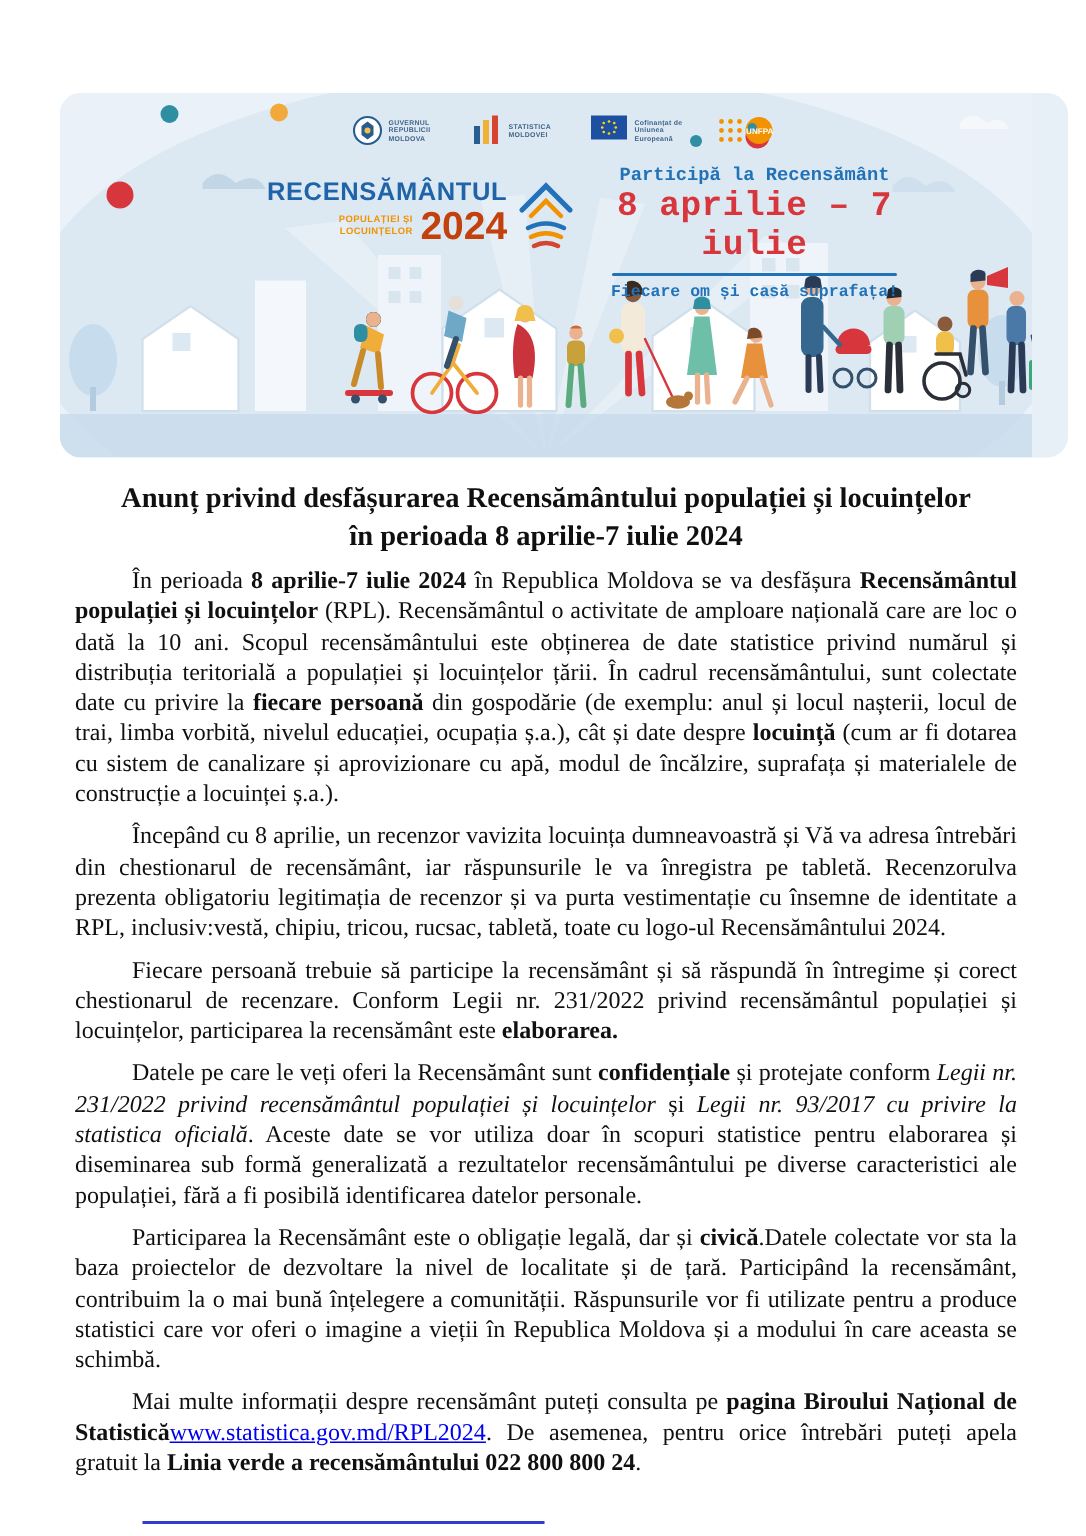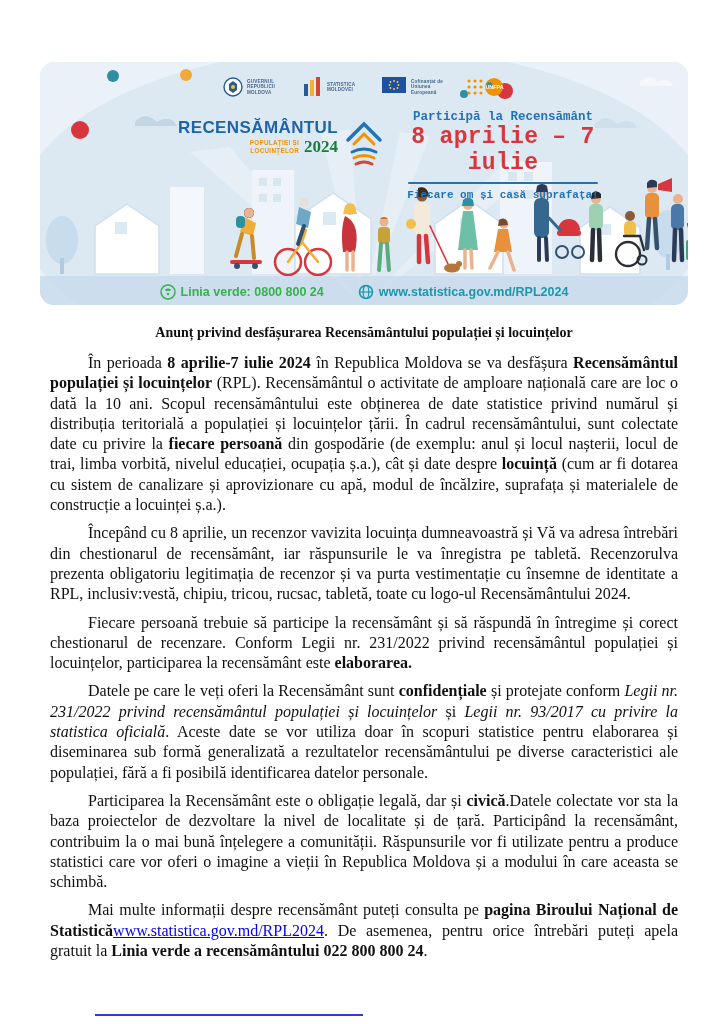--- a/index.html
+++ b/index.html
@@ -3,58 +3,58 @@
 <meta charset="utf-8">
 <style>
   html,body{margin:0;padding:0;}
   body{
     width:724px;height:1024px;position:relative;background:#ffffff;
     font-family:"Liberation Serif",serif;overflow:hidden;
   }
   
   .banner{
     position:absolute;left:40px;top:62px;width:648px;height:243px;
-    border-radius:14px;overflow:hidden;background:#e8f0f7;
+    border-radius:14px;overflow:hidden;background:#e8f0f7;padding-left:24px;
   }
   .banner svg.bg{position:absolute;left:0;top:0;}
   .logos-row{
     position:absolute;top:5px;left:0;right:0;height:40px;
     display:flex;justify-content:center;align-items:center;gap:20px;
   }
   .logo{display:flex;align-items:center;gap:4px;}
   .logo .cap{font-family:"Liberation Sans",sans-serif;font-size:4.6px;line-height:1.15;
     color:#44658a;font-weight:bold;letter-spacing:.2px;width:34px;}
   .census-logo{
     position:absolute;left:138px;top:56px;display:flex;align-items:flex-start;gap:4px;
     font-family:"Liberation Sans",sans-serif;
   }
   .census-text{text-align:right;}
   .census-line1{font-size:17px;font-weight:bold;color:#1f64a8;letter-spacing:.4px;}
   .census-sub{display:flex;justify-content:flex-end;align-items:center;gap:5px;margin-top:1px;}
   .census-small{font-size:6.3px;font-weight:bold;color:#f29200;text-align:right;line-height:1.25;letter-spacing:.3px;}
-  .census-year{font-size:17px;font-weight:bold;color:#15803d;line-height:.9;font-family:Liberation Serif, serif;}
+  .census-year{font-size:26px;font-weight:bold;color:#c2410c;line-height:.9;}
   .cta{
     position:absolute;left:356px;top:48px;width:214px;text-align:center;
     font-family:Liberation Mono, monospace;
   }
   .cta-line1{font-size:12.5px;font-weight:bold;color:#2272b8;}
   .cta-date{font-size:23px;font-weight:bold;color:#d8363d;margin-top:0;letter-spacing:.3px;}
   .cta-rule{height:2px;background:#2272b8;border-radius:2px;margin:6px 12px 5px 12px;}
   .cta-line3{font-size:11px;font-weight:bold;color:#2272b8;}
   .contact-row{
     position:absolute;bottom:5px;left:0;right:0;display:flex;justify-content:center;
     align-items:center;gap:34px;font-family:"Liberation Sans",sans-serif;
   }
   .contact{display:flex;align-items:center;gap:5px;font-size:12.5px;font-weight:bold;}
   .hotline{color:#36b24a;}
   .website{color:#1b97ab;}
   
   .content{position:absolute;left:50px;top:320px;width:628px;color:#101010;}
   h1{
-    font-size:14px;line-height:25px;font-weight:bold;text-align:center;margin:0 0 8px 0;
+    font-size:19px;line-height:25px;font-weight:bold;text-align:center;margin:0 0 8px 0;
   }
   .para{
     margin:8px 0 0 0;font-size:16px;line-height:20.3px;text-align:justify;
     text-indent:38px;
   }
   .para .b{font-weight:bold;}
   .para .i{font-style:italic;}
   .para a.link{color:#0000ee;text-decoration:underline;cursor:pointer;}
   .footer-rule{
     position:absolute;left:95px;top:1014px;width:268px;height:2px;background:#2f3ccf;
@@ -316,43 +316,26 @@
       </svg>
     </div>
 
     <div class="cta">
       <div class="cta-line1">Participă la Recensământ</div>
       <div class="cta-date">8 aprilie – 7 iulie</div>
       <div class="cta-rule"></div>
       <div class="cta-line3">Fiecare om și casă suprafața!</div>
     </div>
 
-    <div class="contact-row">
-      <div class="contact hotline">
-        <svg width="16" height="16" viewBox="0 0 16 16">
-          <circle cx="8" cy="8" r="7" fill="none" stroke="#36b24a" stroke-width="1.5"></circle>
-          <path d="M5 5.5 q3 -2 6 0 l-1.2 1.8 q-1.8 -1 -3.6 0 z" fill="#36b24a"></path>
-          <circle cx="8" cy="10" r="1.2" fill="#36b24a"></circle>
-        </svg>
-        <span>Linia verde: 0800 800 24</span>
-      </div>
-      <div class="contact website">
-        <svg width="16" height="16" viewBox="0 0 16 16">
-          <circle cx="8" cy="8" r="6.5" fill="none" stroke="#1b97ab" stroke-width="1.5"></circle>
-          <ellipse cx="8" cy="8" rx="2.8" ry="6.5" fill="none" stroke="#1b97ab" stroke-width="1.2"></ellipse>
-          <line x1="1.5" y1="8" x2="14.5" y2="8" stroke="#1b97ab" stroke-width="1.2"></line>
-        </svg>
-        <span>www.statistica.gov.md/RPL2024</span>
-      </div>
-    </div>
   </div>
 
   <div class="content">
     <h1>
       <span>Anunț privind desfășurarea Recensământului populației și locuințelor</span><br>
+      <span>în perioada 8 aprilie-7 iulie 2024</span>
     </h1>
     <div>
         <p class="para"><span>În perioada </span><span class="b">8 aprilie-7 iulie 2024</span><span> în Republica Moldova se va desfășura </span><span class="b">Recensământul populației și locuințelor</span><span> (RPL). Recensământul o activitate de amploare națională care are loc o dată la 10 ani. Scopul recensământului este obținerea de date statistice privind numărul și distribuția teritorială a populației și locuințelor țării. În cadrul recensământului, sunt colectate date cu privire la </span><span class="b">fiecare persoană</span><span> din gospodărie (de exemplu: anul și locul nașterii, locul de trai, limba vorbită, nivelul educației, ocupația ș.a.), cât și date despre </span><span class="b">locuință</span><span> (cum ar fi dotarea cu sistem de canalizare și aprovizionare cu apă, modul de încălzire, suprafața și materialele de construcție a locuinței ș.a.).</span></p>
         <p class="para"><span>Începând cu 8 aprilie, un recenzor vavizita locuința dumneavoastră și Vă va adresa întrebări din chestionarul de recensământ, iar răspunsurile le va înregistra pe tabletă. Recenzorulva prezenta obligatoriu legitimația de recenzor și va purta vestimentație cu însemne de identitate a RPL, inclusiv:vestă, chipiu, tricou, rucsac, tabletă, toate cu logo-ul Recensământului 2024.</span></p>
         <p class="para"><span>Fiecare persoană trebuie să participe la recensământ și să răspundă în întregime și corect chestionarul de recenzare. Conform Legii nr. 231/2022 privind recensământul populației și locuințelor, participarea la recensământ este </span><span class="b">elaborarea.</span></p>
         <p class="para"><span>Datele pe care le veți oferi la Recensământ sunt </span><span class="b">confidențiale</span><span> și protejate conform </span><span class="i">Legii nr. 231/2022 privind recensământul populației și locuințelor</span><span> și </span><span class="i">Legii nr. 93/2017 cu privire la statistica oficială</span><span>. Aceste date se vor utiliza doar în scopuri statistice pentru elaborarea și diseminarea sub formă generalizată a rezultatelor recensământului pe diverse caracteristici ale populației, fără a fi posibilă identificarea datelor personale.</span></p>
         <p class="para"><span>Participarea la Recensământ este o obligație legală, dar și </span><span class="b">civică</span><span>.Datele colectate vor sta la baza proiectelor de dezvoltare la nivel de localitate și de țară. Participând la recensământ, contribuim la o mai bună înțelegere a comunității. Răspunsurile vor fi utilizate pentru a produce statistici care vor oferi o imagine a vieții în Republica Moldova și a modului în care aceasta se schimbă.</span></p>
         <p class="para"><span>Mai multe informații despre recensământ puteți consulta pe </span><span class="b">pagina Biroului Național de Statistică</span><a class="link" href="#">www.statistica.gov.md/RPL2024</a><span>. De asemenea, pentru orice întrebări puteți apela gratuit la </span><span class="b">Linia verde a recensământului 022 800 800 24</span><span>.</span></p>
       </div>
   </div>

